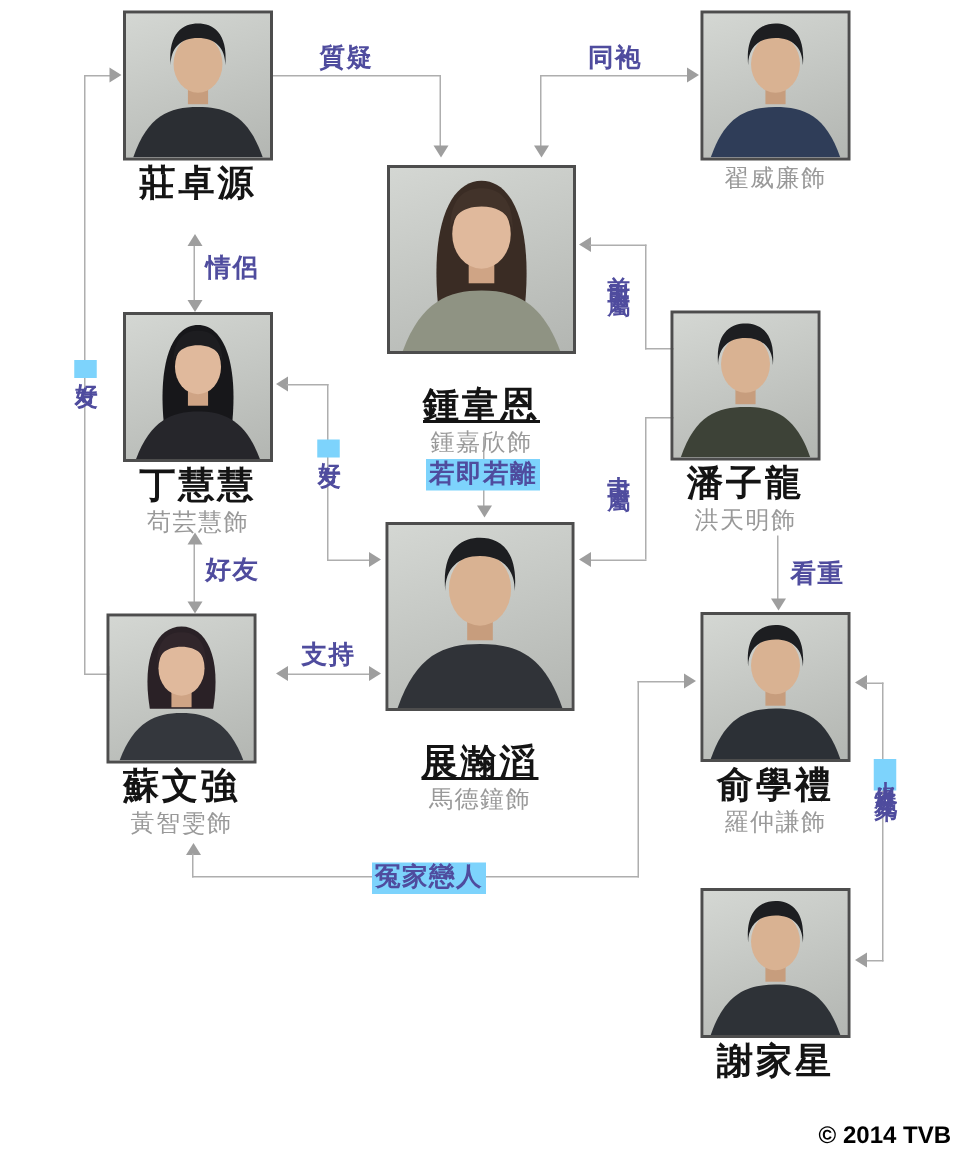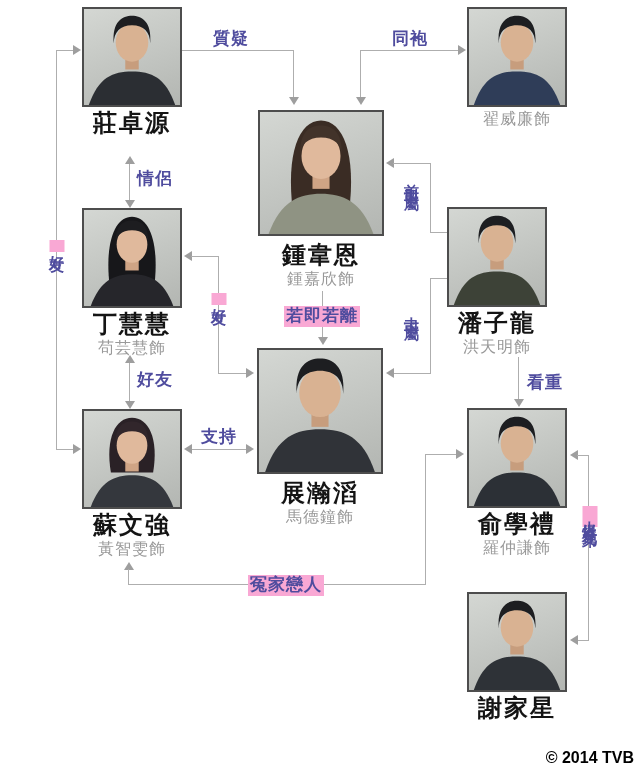--- a/index.html
+++ b/index.html
@@ -11,34 +11,34 @@
   #stage{position:relative;width:640px;height:770px;background:#ffffff;overflow:hidden;}
 
   .card{position:absolute;text-align:center;}
   .photo{box-sizing:border-box;border:2px solid var(--photo-border);
          background:linear-gradient(160deg,#d4d7d3 0%,#c2c5c1 55%,#b3b6b2 100%);
          overflow:hidden;margin:0 auto;}
   .card-sm .photo{width:100px;height:100px;}
   .card-lg .photo{width:126px;height:126px;}
   .photo svg{display:block;width:100%;height:100%;}
   .cname{font-size:24px;font-weight:bold;color:var(--name);margin-top:3px;letter-spacing:2px;line-height:1.05;white-space:nowrap;}
-  .card-lg .cname{margin-top:6px;}
+  .card-lg .cname{margin-top:22px;text-decoration:underline;}
   .aname{font-size:16px;color:var(--actor);margin-top:2px;letter-spacing:1px;white-space:nowrap;}
 
   .line{position:absolute;background:var(--line);}
   .arr{position:absolute;width:0;height:0;}
   .arr-down {border-left:5px solid transparent;border-right:5px solid transparent;border-top:8px solid var(--arrow);}
   .arr-up   {border-left:5px solid transparent;border-right:5px solid transparent;border-bottom:8px solid var(--arrow);}
   .arr-right{border-top:5px solid transparent;border-bottom:5px solid transparent;border-left:8px solid var(--arrow);}
   .arr-left {border-top:5px solid transparent;border-bottom:5px solid transparent;border-right:8px solid var(--arrow);}
 
   .rel{position:absolute;color:var(--label);font-weight:bold;font-size:17px;letter-spacing:1px;white-space:nowrap;line-height:1.1;}
   .rel.center{transform:translateX(-50%);}
   .rel.vert{writing-mode:vertical-rl;text-orientation:upright;font-size:15px;letter-spacing:3px;transform:translateX(-50%);line-height:1;}
-  .onl{background:#f9a8d4;padding:1px 2px;}
+  .onl{background:#7dd3fc;padding:1px 2px;}
   .rel.vert.onl{padding:3px 0;}
 
   .copyright{position:absolute;top:749px;right:6px;font-size:16px;font-weight:bold;color:#000;}
 </style>
 </head>
 <body>
 
 <div id="stage">
 
   <div class="line" style="left:182px;top:50px;width:112px;height:1px"></div>
@@ -190,21 +190,21 @@
         <rect x="43" y="50" width="14" height="13" fill="#c79d7d"></rect>
           <ellipse cx="50" cy="35" rx="17" ry="20" fill="#d9b292"></ellipse>
         <path d="M31 36 C29 13 40 7 50 7 C60 7 71 13 69 36 C69 24 62 17 50 17 C38 17 31 24 31 36 Z" fill="#1d1e21"></path>
         <path d="M5 100 C15 71 30 65 50 65 C70 65 85 71 95 100 Z" fill="#303338"></path>
       </svg>
     </div>
     <div class="cname">展瀚滔</div>
     <div class="aname">馬德鐘飾</div>
   </div>
 
-  <div class="card card-sm" style="left:82px;top:409px;width:100px">
+  <div class="card card-sm" style="left:71px;top:409px;width:100px">
     <div class="photo">
       <svg viewBox="0 0 100 100">
         <path d="M28 64 C22 28 33 7 50 7 C67 7 78 28 72 64 Z" fill="#2a2126"></path>
         <rect x="43" y="51" width="14" height="12" fill="#cfa485"></rect>
           <ellipse cx="50" cy="36" rx="16" ry="19" fill="#e0b99c"></ellipse>
         <path d="M33 36 C32 16 41 11 50 11 C59 11 68 16 67 36 C67 27 61 21 50 21 C39 21 33 27 33 36 Z" fill="#31262b"></path>
         <path d="M7 100 C17 73 32 67 50 67 C68 67 83 73 93 100 Z" fill="#34373d"></path>
       </svg>
     </div>
     <div class="cname">蘇文強</div>

